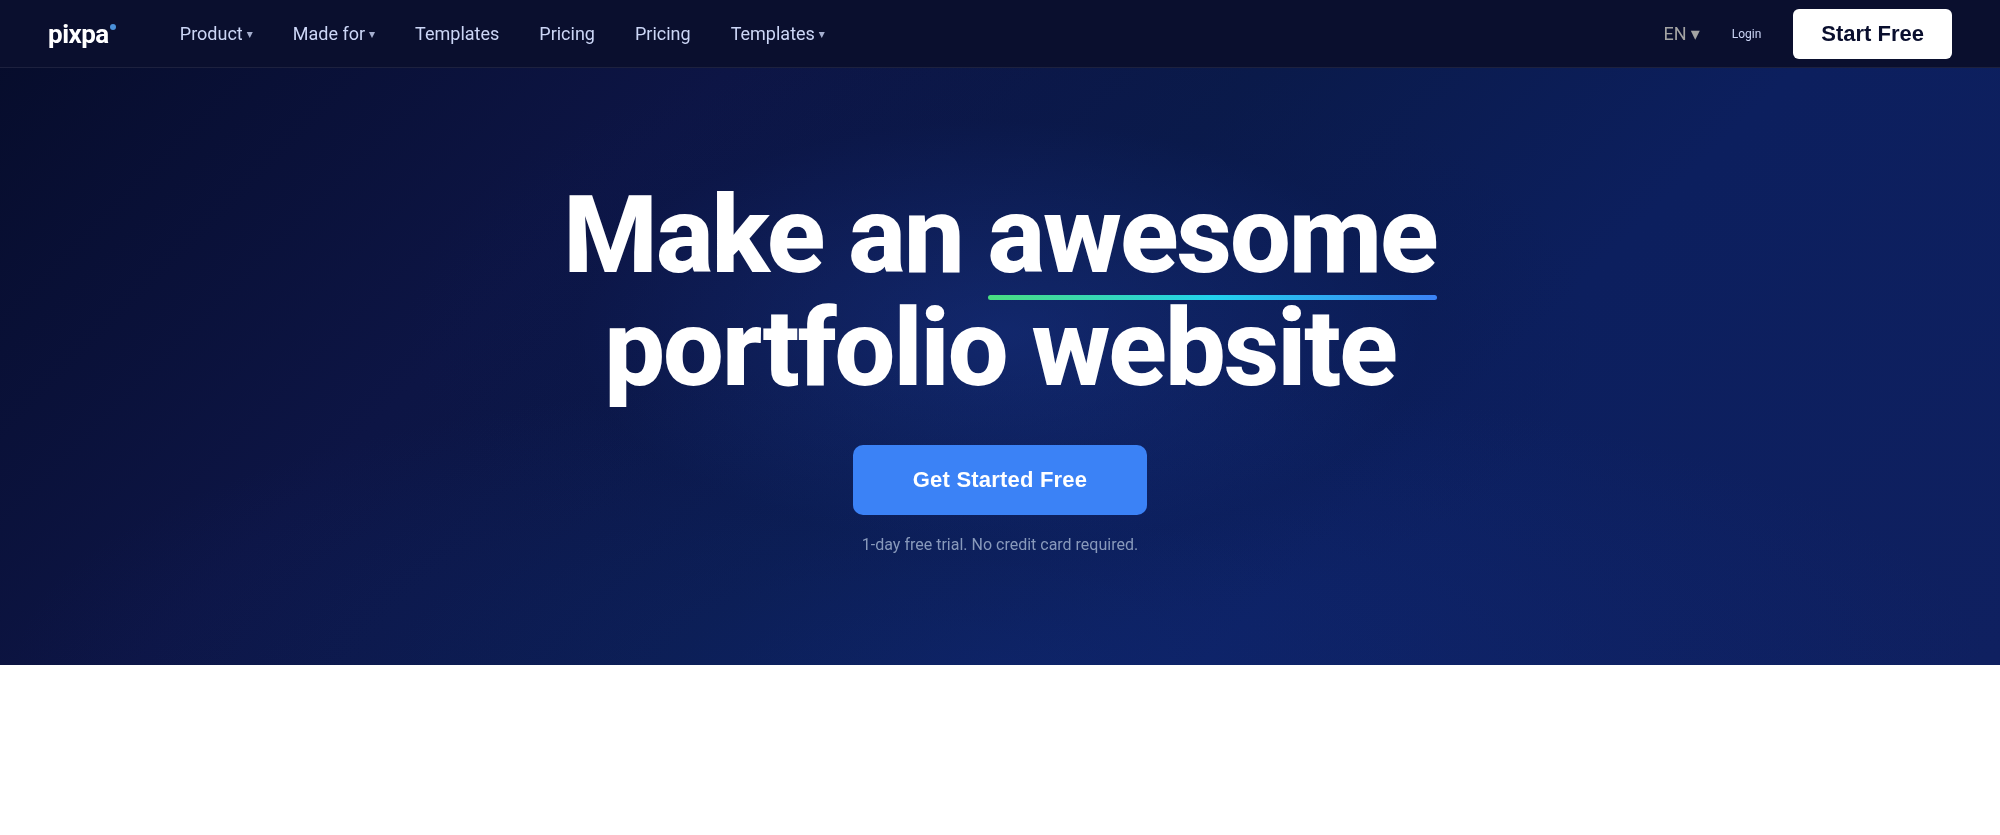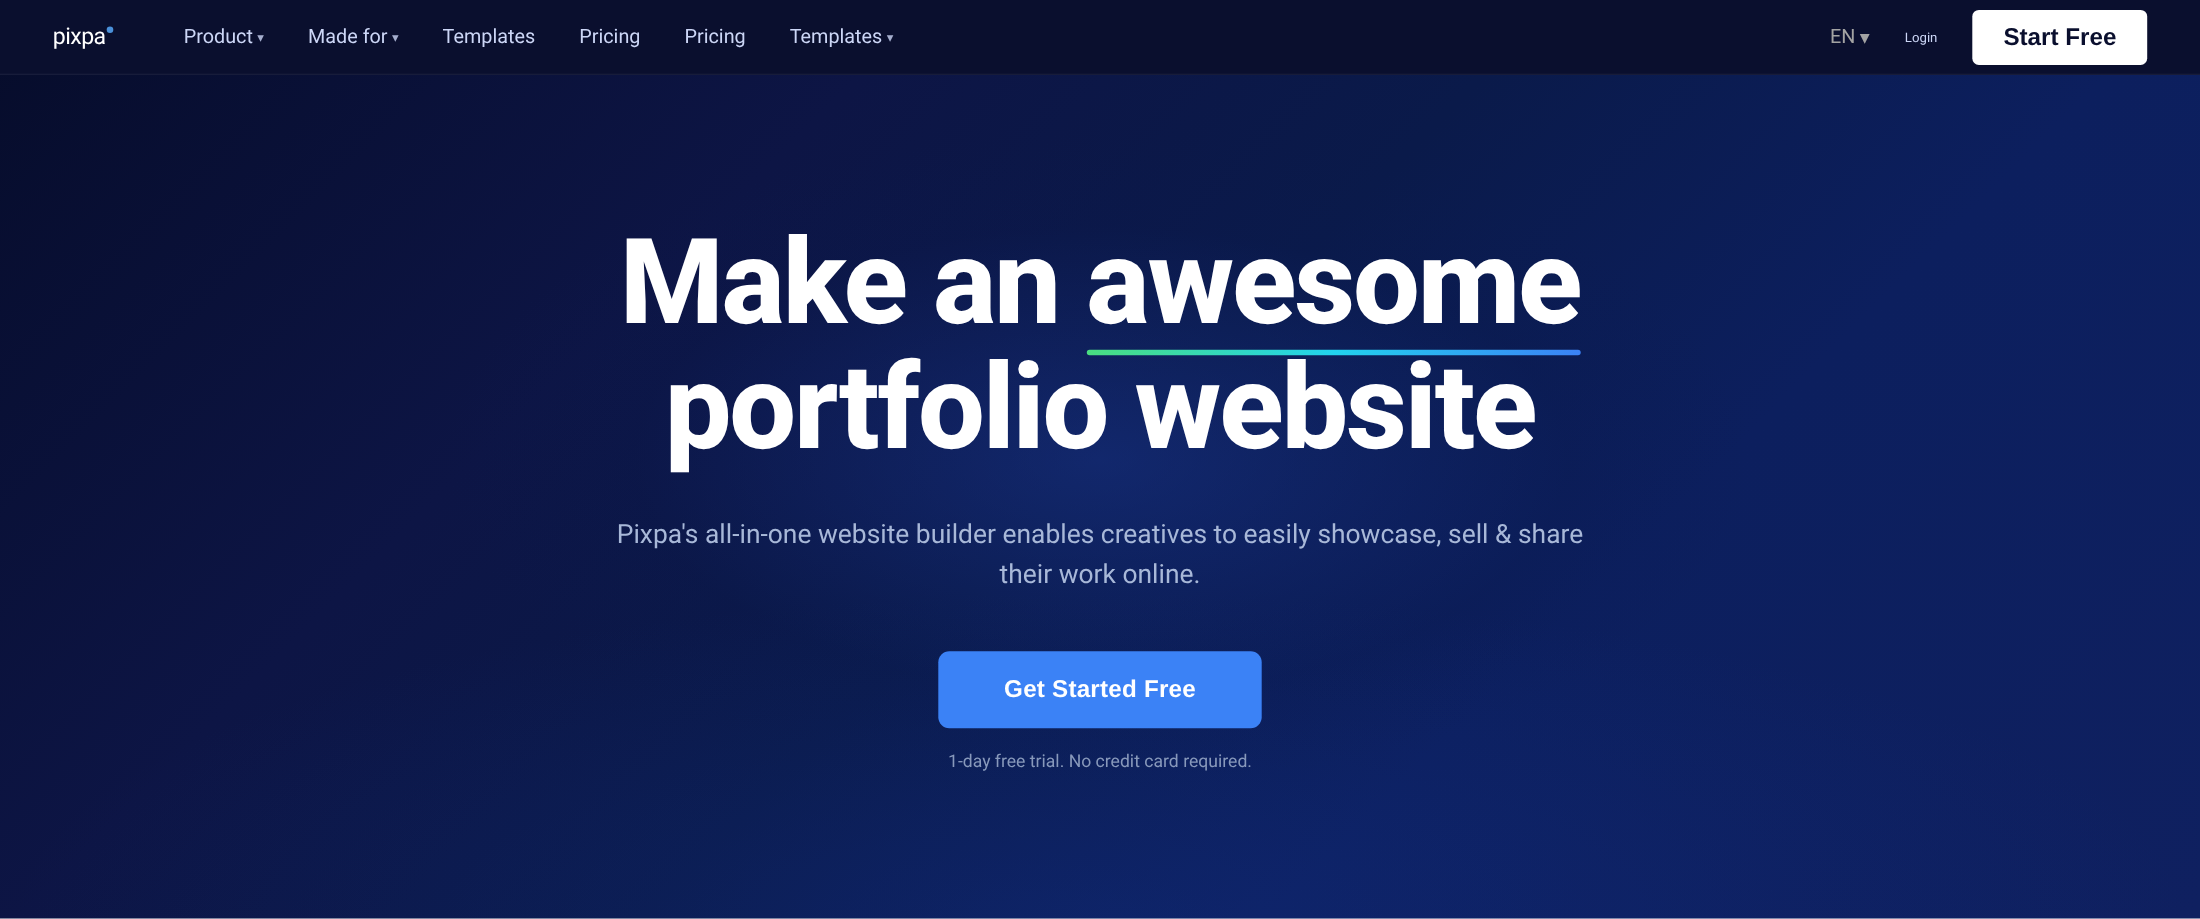--- a/index.html
+++ b/index.html
@@ -38,22 +38,22 @@
     }
 
     .logo {
       display: flex;
       align-items: center;
       margin-right: 48px;
     }
 
     .logo-text {
       color: #ffffff;
-      font-size: 21px;
-      font-weight: 400;
+      font-size: 26px;
+      font-weight: 700;
       letter-spacing: -0.5px;
     }
 
     .logo-dot {
       display: inline-block;
       width: 6px;
       height: 6px;
       background: #4a90d9;
       border-radius: 50%;
       margin-bottom: 14px;
@@ -113,21 +113,21 @@
       padding: 12px 28px;
       border-radius: 6px;
       cursor: pointer;
       border: none;
       white-space: nowrap;
     }
 
     
     .hero {
       width: 100%;
-      height: 835px;
+      height: 665px;
       background: linear-gradient(135deg, #060c2a 0%, #0d1545 30%, #0a1a4a 50%, #0c1f5e 70%, #0f2060 100%);
       display: flex;
       flex-direction: column;
       align-items: center;
       justify-content: center;
       padding-top: 68px;
       position: relative;
       overflow: hidden;
     }
 
@@ -278,19 +278,18 @@
     <button class="start-free-btn">Start Free</button>
   </div>
 </nav>
 
 <section class="hero">
   <div class="hero-content">
     <h1 class="hero-title">
       <span class="hero-title-line1">Make an <span class="underline-container" style="position:relative; display:inline-block;">awesome<span class="underline-decoration"></span></span></span>
       <span class="hero-title-line2">portfolio website</span>
     </h1>
-    <p class="hero-subtitle">Pixpa's all-in-one website builder enables creatives to easily showcase, sell &amp; share their work online.</p>
     <div class="hero-cta">
       <button class="get-started-btn">Get Started Free</button>
       <span class="trial-text">1-day free trial. No credit card required.</span>
     </div>
   </div>
 </section>
 
 </body></html>

